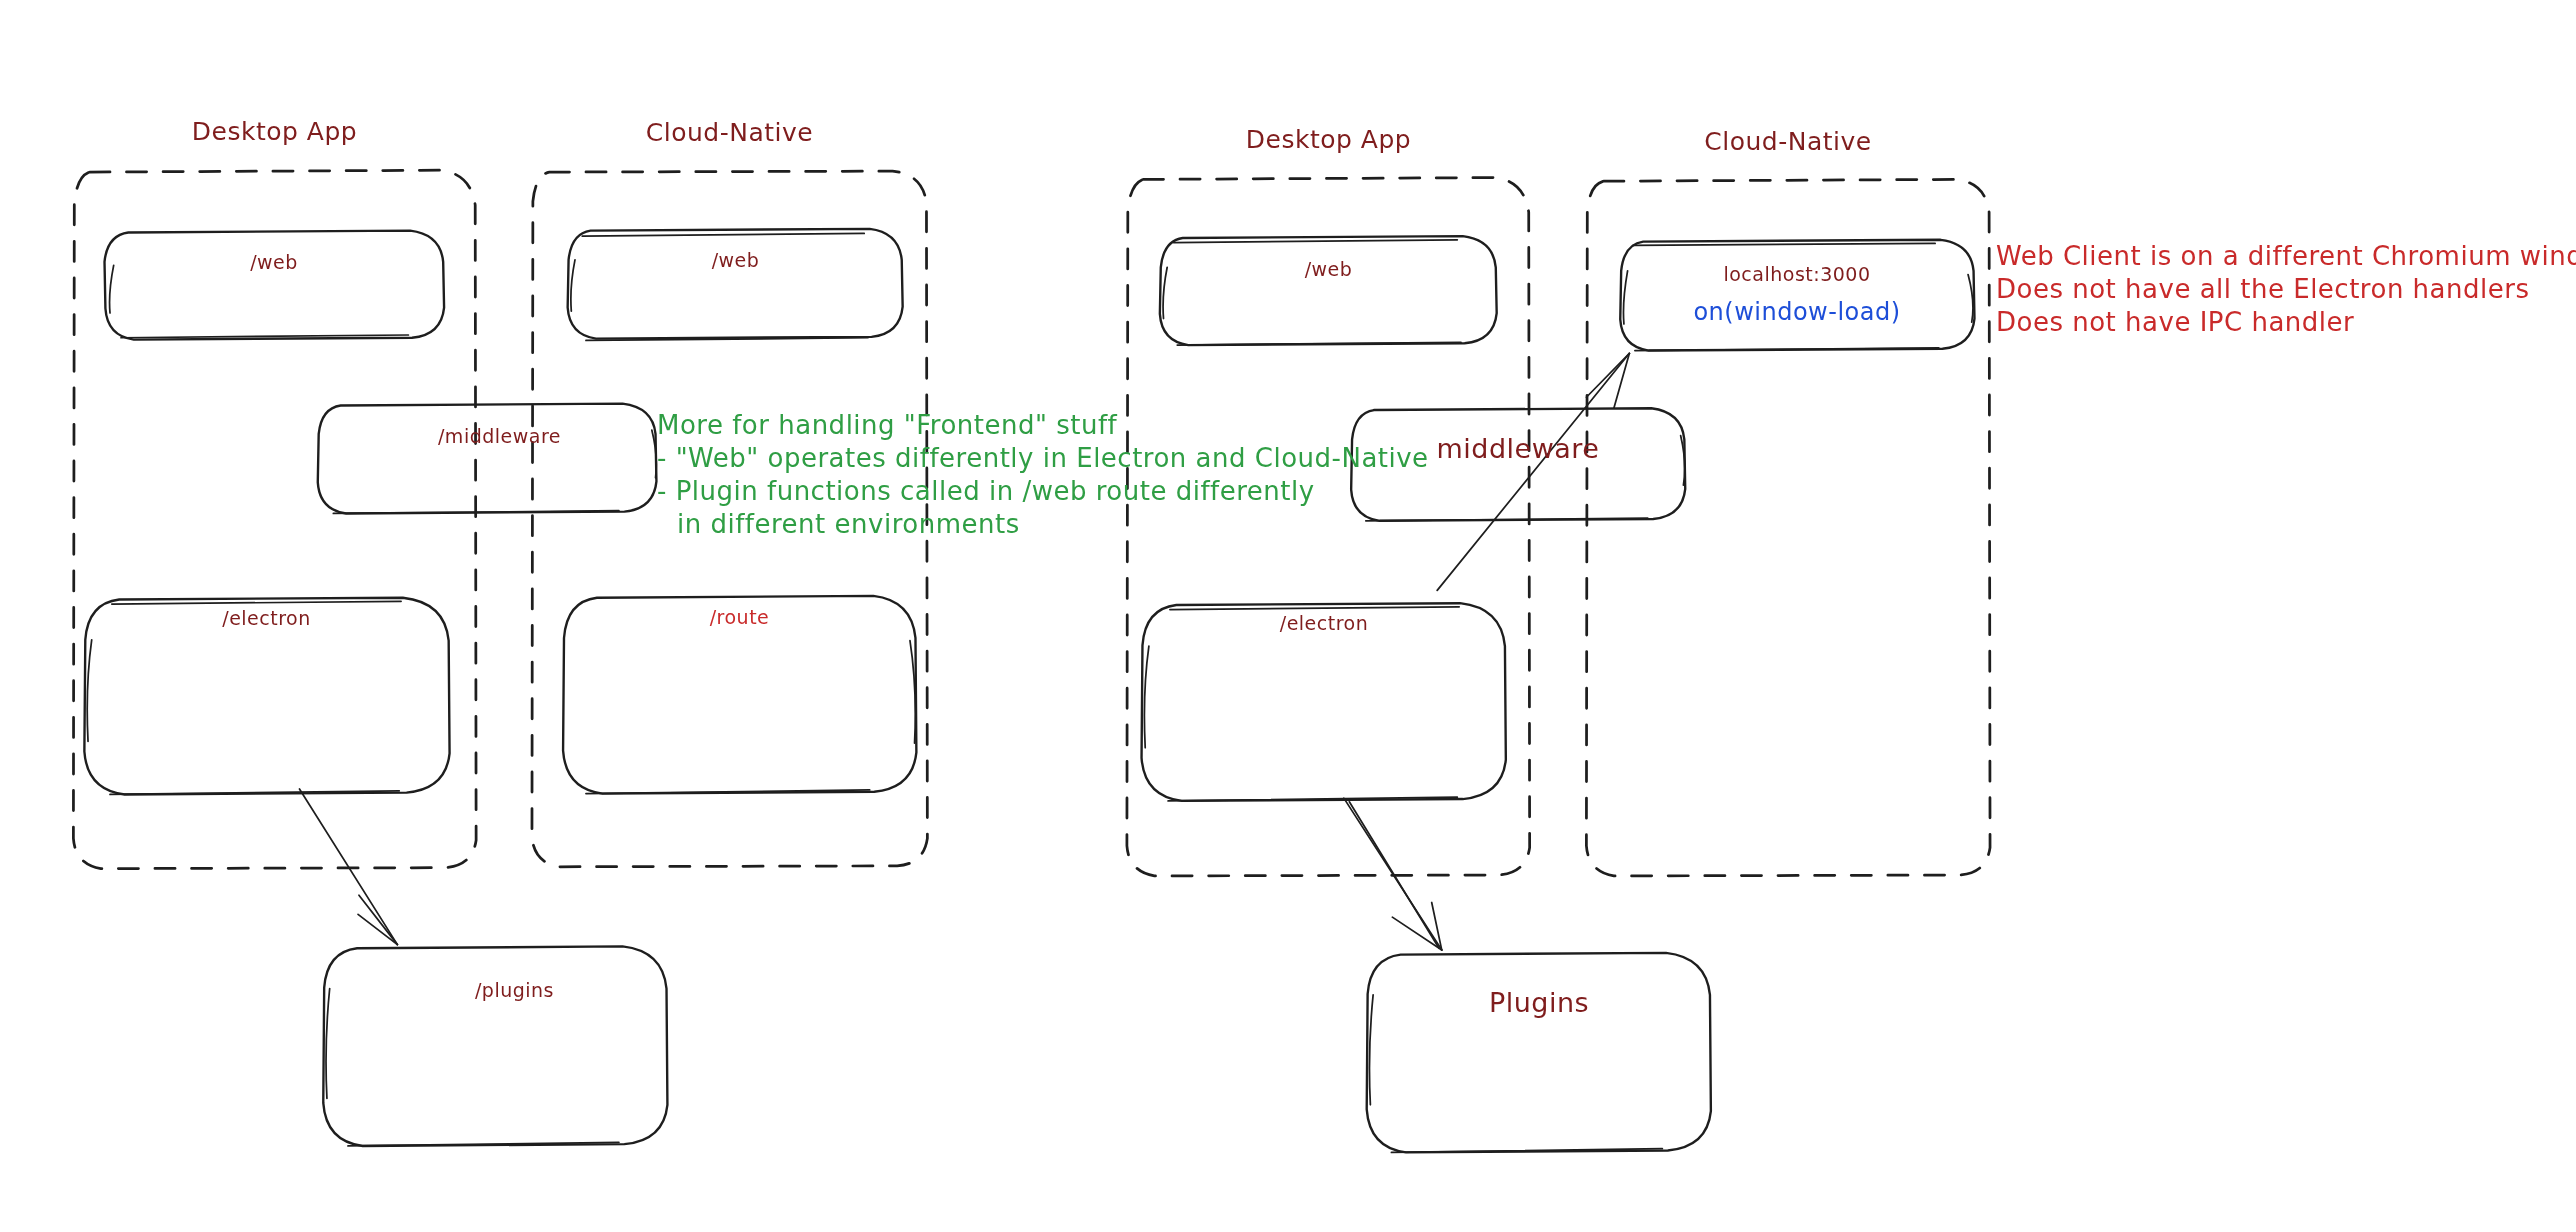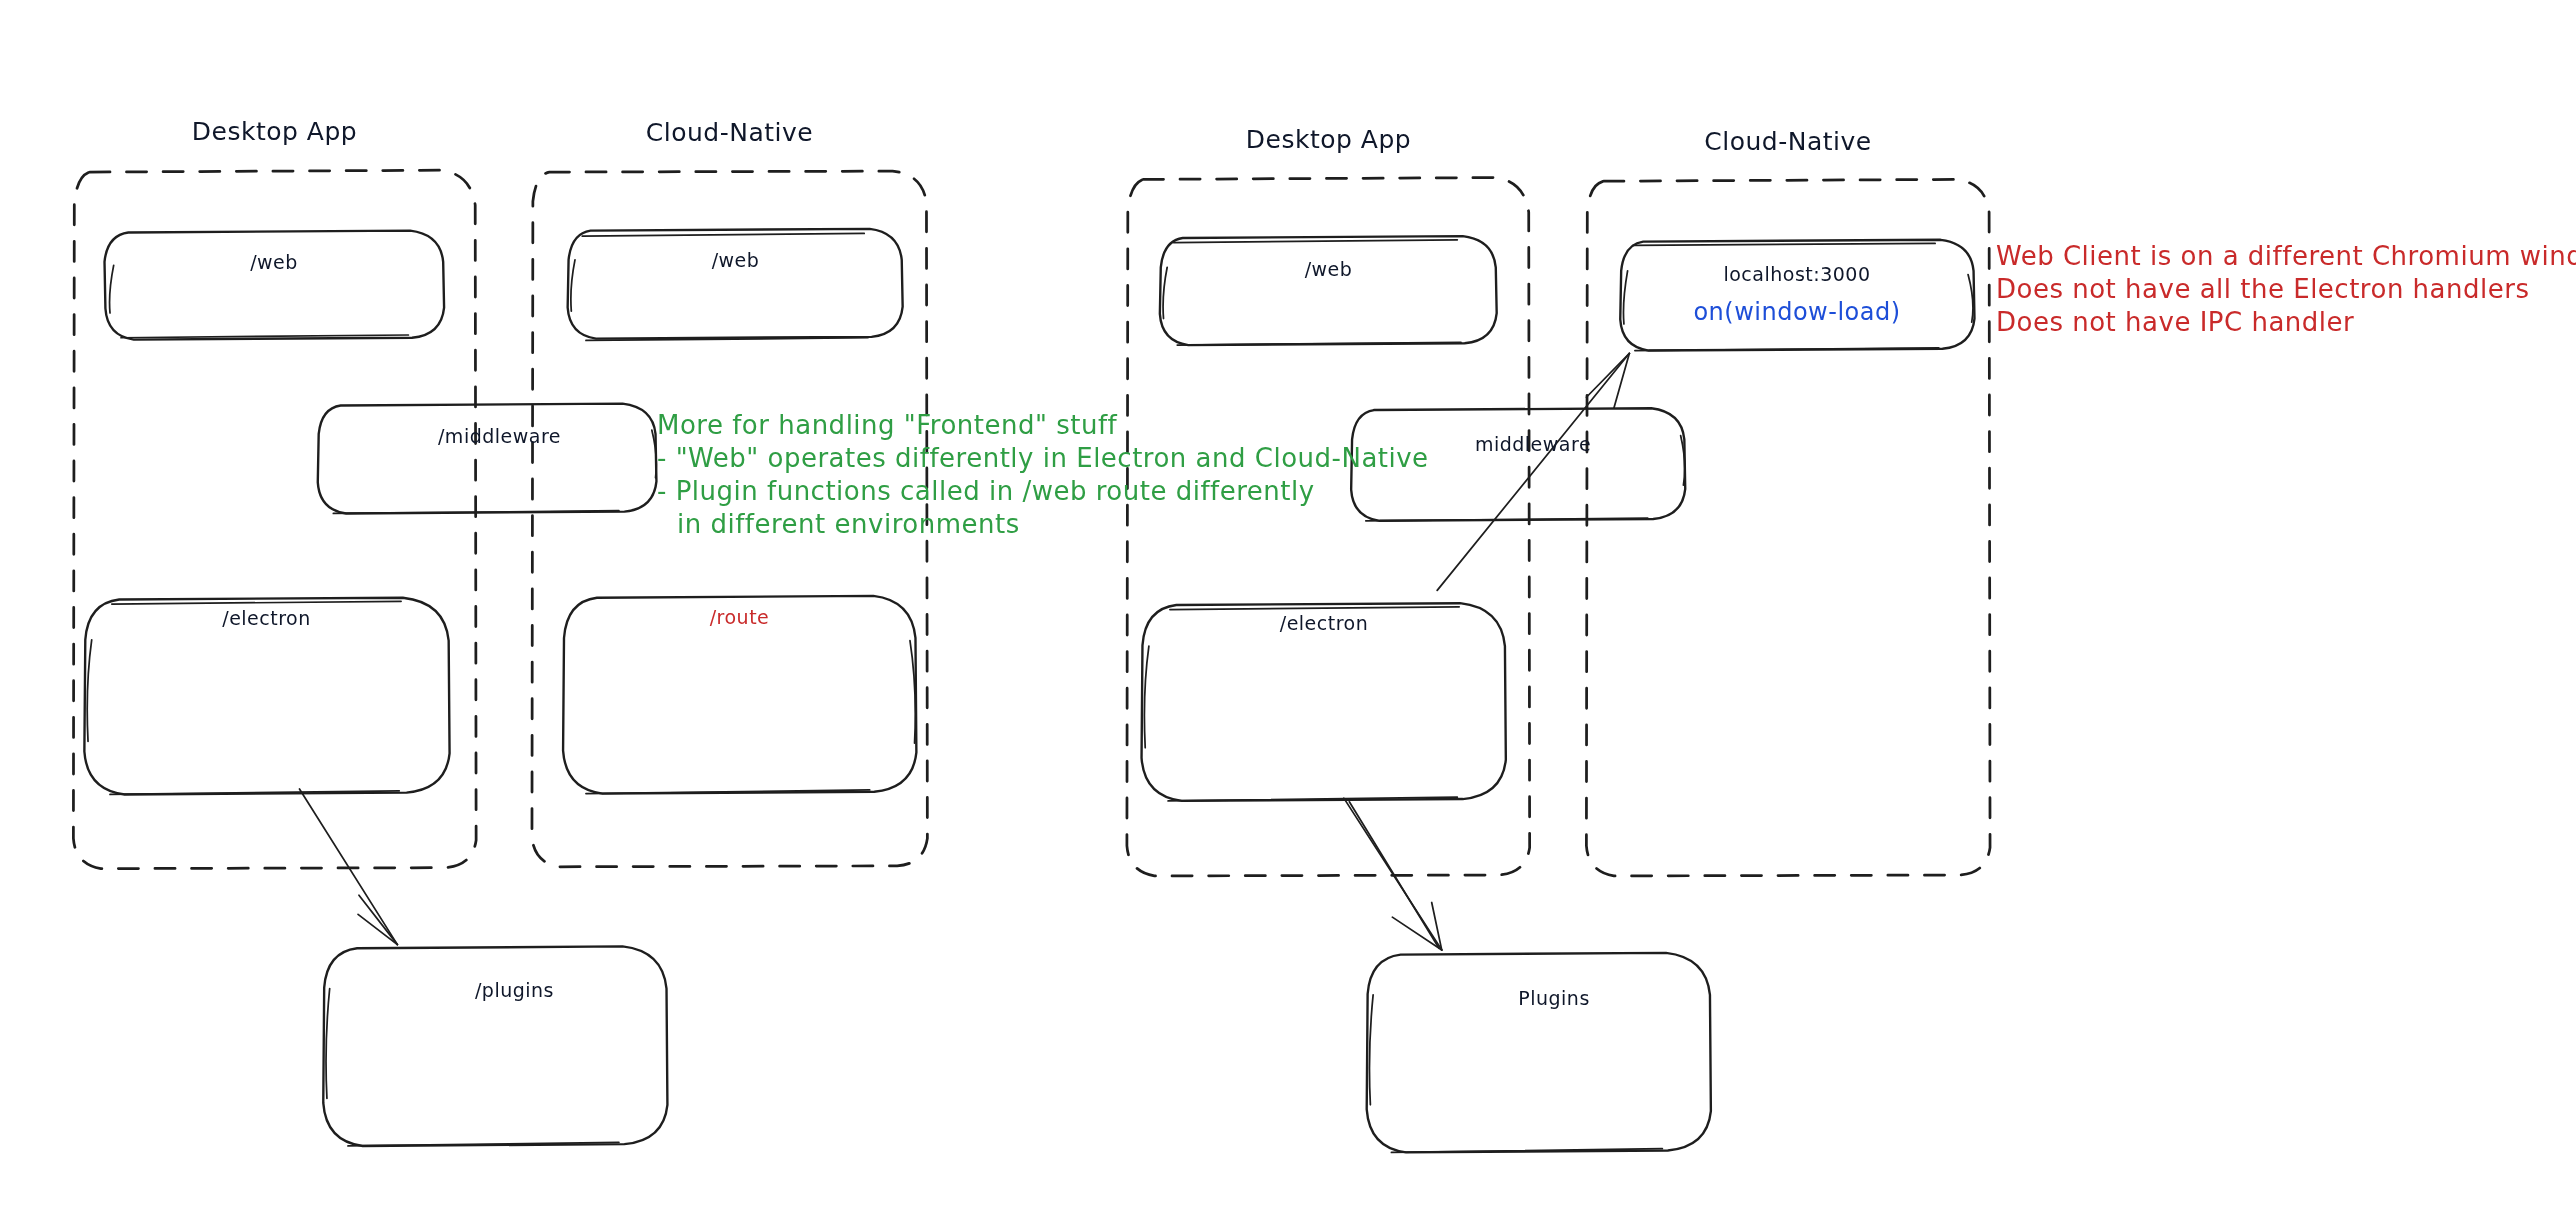--- a/index.html
+++ b/index.html
@@ -16,35 +16,34 @@
   }
   #canvas {
     position: absolute;
     left: 0; top: 0;
     width: 2576px;
     height: 1232px;
   }
   .lbl {
     position: absolute;
     white-space: pre;
-    color: #0f172a;
+    color: #7f1d1d;
     font-family: "DejaVu Sans", sans-serif;
     letter-spacing: 0.5px;
   }
   .group-title {
     font-size: 25px;
     text-align: center;
   }
   .node-label {
     font-size: 19px;
     text-align: center;
   }
   .node-label.small {
-    font-size: 19px;
-    padding-left: 15px;
+    font-size: 27px;
   }
   .annot {
     font-size: 26px;
     line-height: 1.32;
     white-space: pre;
   }
   .annot.green { color: #2f9e44; }
   .annot.red   { color: #c92a2a; }
   .sub-red     { color: #1d4ed8; font-size: 24px; }
 </style>

